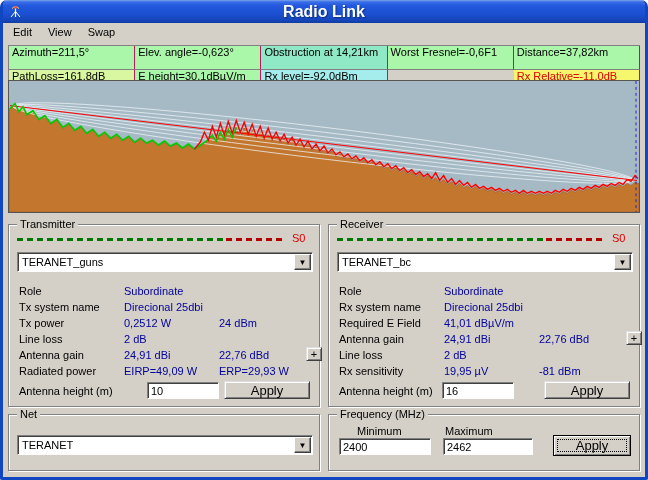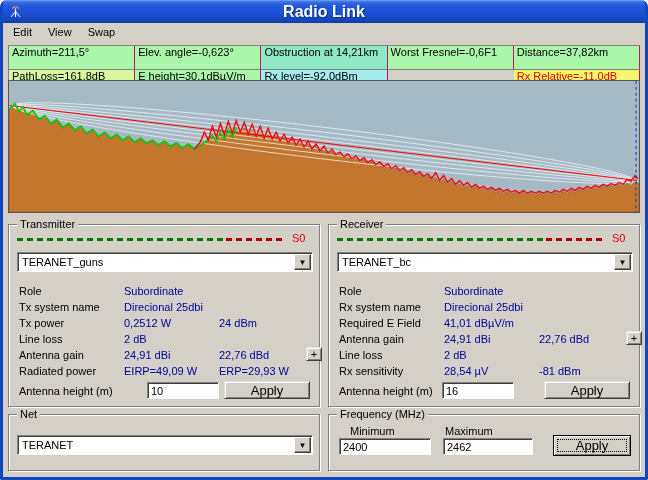--- a/index.html
+++ b/index.html
@@ -192,39 +192,39 @@
         <span class="v1">24,91 dBi</span>
         <span class="v2">22,76 dBd</span>
         <span class="btn plus-btn" style="top:-2px">+</span>
       </div>
       <div class="frow" style="top:124px">
         <span class="lbl">Line loss</span>
         <span class="v1">2 dB</span>
       </div>
       <div class="frow" style="top:140px">
         <span class="lbl">Rx sensitivity</span>
-        <span class="v1">28,54 µV</span>
+        <span class="v1">19,95 µV</span>
         <span class="v2">-81 dBm</span>
       </div>
       <span class="flabel" style="left:10px; top:160px;">Antenna height (m)</span>
       <input class="tbox" style="left: 113px; top: 157px; width: 72px; height: 17px;" value="16">
       <span class="btn" style="left:215px; top:156px; width:86px; height:18px;">Apply</span>
     </div>
 
     <div class="groupbox" style="left:5px; top:391px; width:312px; height:57px;">
       <span class="gb-label">Net</span>
       <div class="combo" style="left:8px; top:20px; width:296px;">
         <span class="combo-text">TERANET</span>
         <span class="combo-btn">▼</span>
       </div>
     </div>
 
     <div class="groupbox" style="left:325px; top:391px; width:312px; height:57px;">
       <span class="gb-label">Frequency (MHz)</span>
-      <span class="flabel" style="left:1px; top:10px;padding-left:20px;">Minimum</span>
+      <span class="flabel" style="left:8px; top:10px;padding-left:20px;">Minimum</span>
       <input class="tbox" style="left: 10px; top: 23px; width: 92px; height: 17px;" value="2400">
       <span class="flabel" style="left:116px; top:10px;">Maximum</span>
       <input class="tbox" style="left: 114px; top: 23px; width: 90px; height: 17px;" value="2462">
       <span class="btn focus-ring" style="left:224px; top:20px; width:78px; height:21px;">Apply</span>
     </div>
 
   </div>
 </div>
 
 </body></html>

